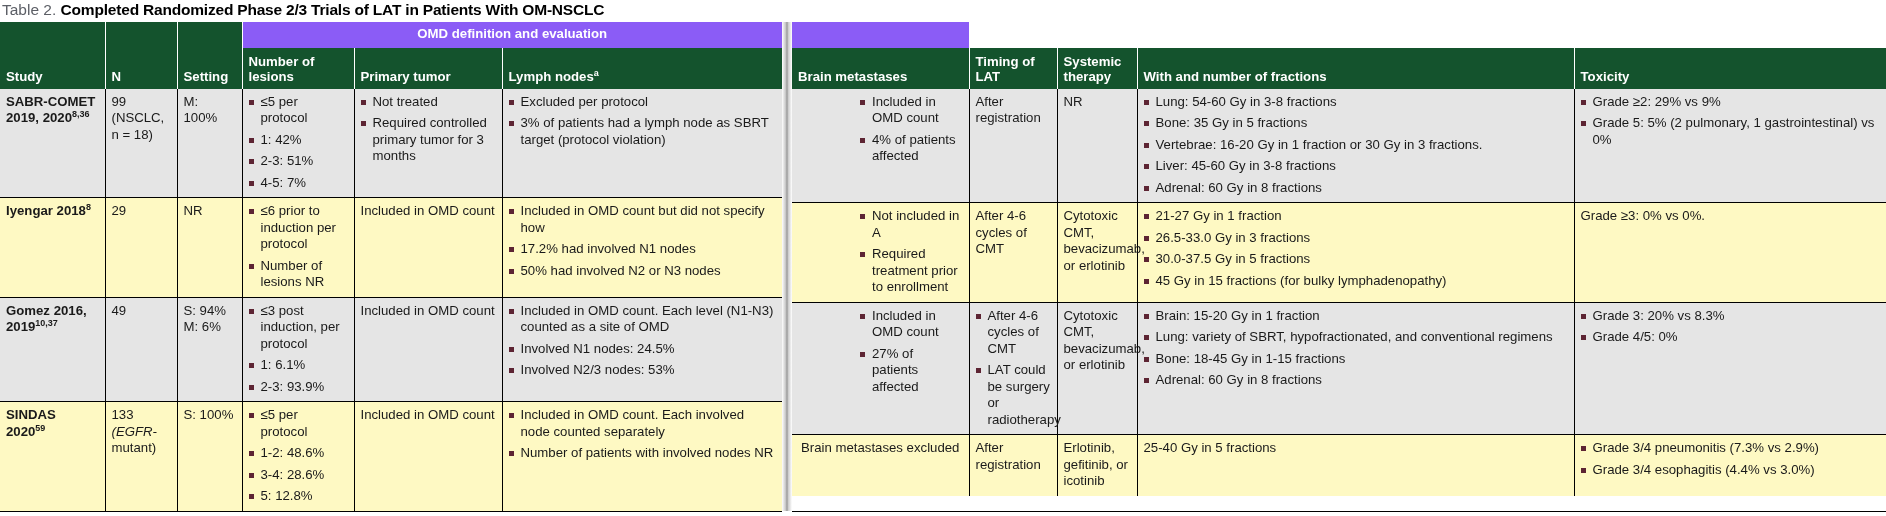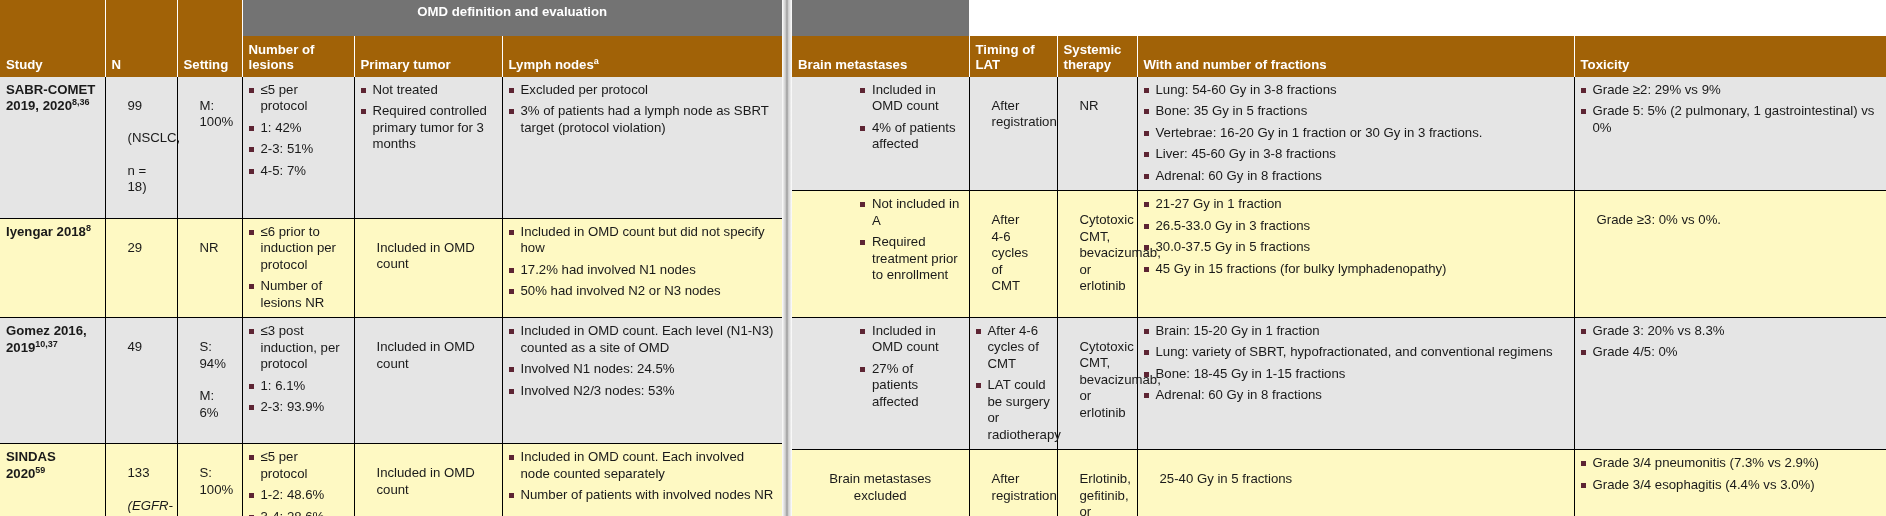--- a/index.html
+++ b/index.html
@@ -50,26 +50,26 @@
     font-weight: normal;
     padding: 5px 6px 6px 6px;
     font-size: 13.2px;
     line-height: 16.5px;
     color: #1a1a1a;
     border-right: 1px solid #000;
   }
   td:last-child, th:last-child { border-right: none; }
 
   
-  .hdr-dark  { background: #a16207; color: #ffffff; font-weight: bold;
+  .hdr-dark  { background: #14532d; color: #ffffff; font-weight: bold;
                border-right: 1px solid #ffffff; padding: 6px 6px 5px 6px;
                font-size: 13.2px; line-height: 15px; vertical-align: bottom; }
-  .hdr-light { background: #737373; color: #ffffff; font-weight: bold;
+  .hdr-light { background: #8b5cf6; color: #ffffff; font-weight: bold;
                border-right: 1px solid #ffffff; text-align: center;
-               font-size: 13.2px; padding: 4px 6px 15px 6px; vertical-align: middle;}
+               font-size: 13.2px; padding: 4px 6px 5px 6px; vertical-align: middle;}
   .hdr-dark:last-child, .hdr-light:last-child { border-right: none; }
   .hdr-blank { background: #ffffff; border: none; padding: 0; }
 
   tbody tr.row-white td { background: #e5e5e5; }
   tbody tr.row-tint  td { background: #fef9c3; }
   tbody tr td { border-top: 1px solid #000; }
   tbody tr:first-child td { border-top: none; }
 
   .study { font-weight: bold; }
   sup { font-size: 9px; vertical-align: super; line-height: 0; }
@@ -82,40 +82,44 @@
     margin-bottom: 5px;
   }
   ul.b li:last-child { margin-bottom: 0; }
   ul.b li::before {
     content: "";
     position: absolute;
     left: 0; top: 6px;
     width: 5px; height: 5px;
     background: #5d2433;
   }
-  .plain { margin: 16px; }
+  .plain { margin: 0; }
   .plain + .plain { margin-top: 5px; }
 
   
   .foot-wrap { display: flex; align-items: flex-start; width: 1886px; }
   .foot-left  { width: 782px; border-top: 1px solid #000; padding: 6px 4px 2px 4px; }
   .foot-gut   { width: 10px; }
   .foot-right { width: 1094px; border-top: 1px solid #000; padding: 6px 4px 2px 4px; }
   .foot-left p, .foot-right p {
     margin: 0 0 2px 0;
     font-size: 12.2px;
     line-height: 15.5px;
     color: #1a1a1a;
   }
 </style>
 </head>
 <body>
 
 <div id="page">
 
+  <div class="caption">
+    <span class="cap-lead">Table 2.</span>
+    <span class="cap-title">Completed Randomized Phase 2/3 Trials of LAT in Patients With OM-NSCLC</span>
+  </div>
 
   <div class="panels">
 
     <div class="panel-left">
       <table>
         <colgroup>
           <col style="width:105px">
             <col style="width:72px">
             <col style="width:65px">
           <col style="width:112px">

